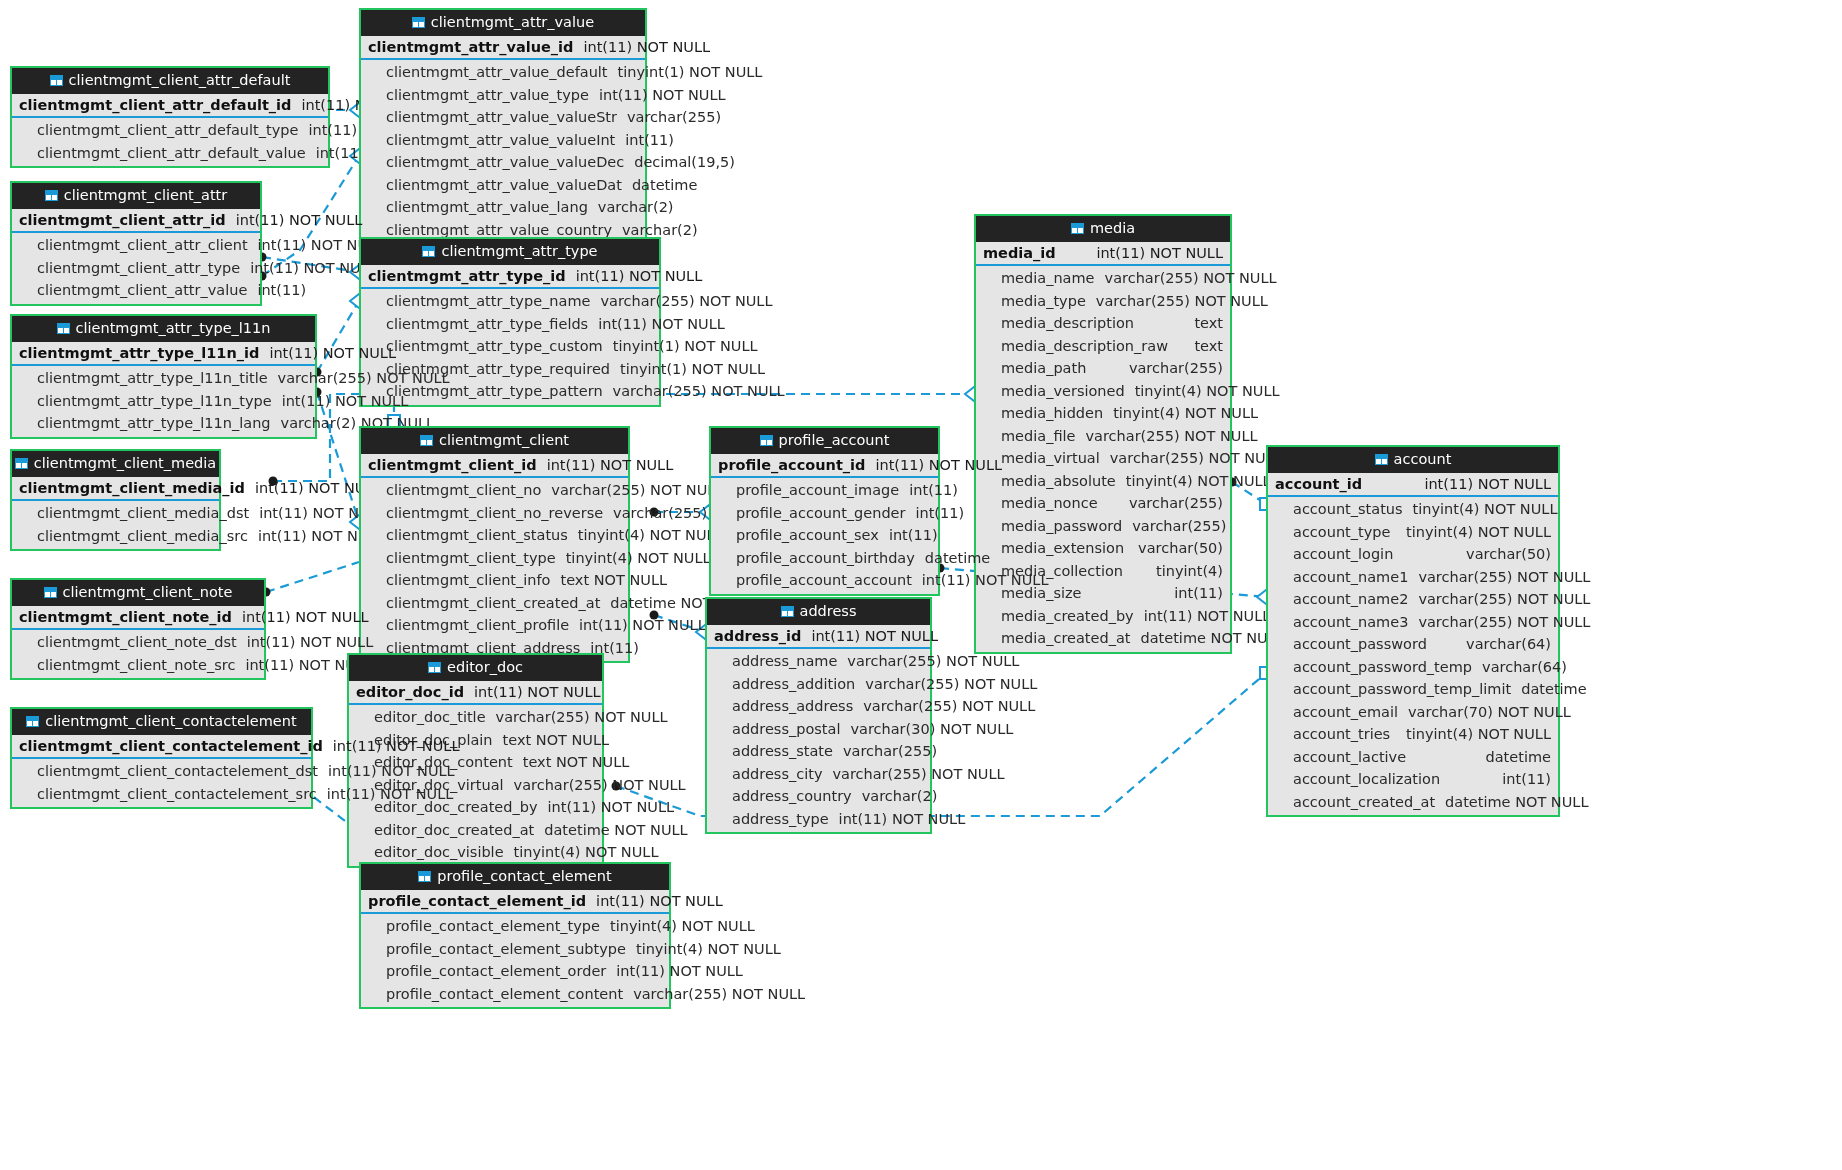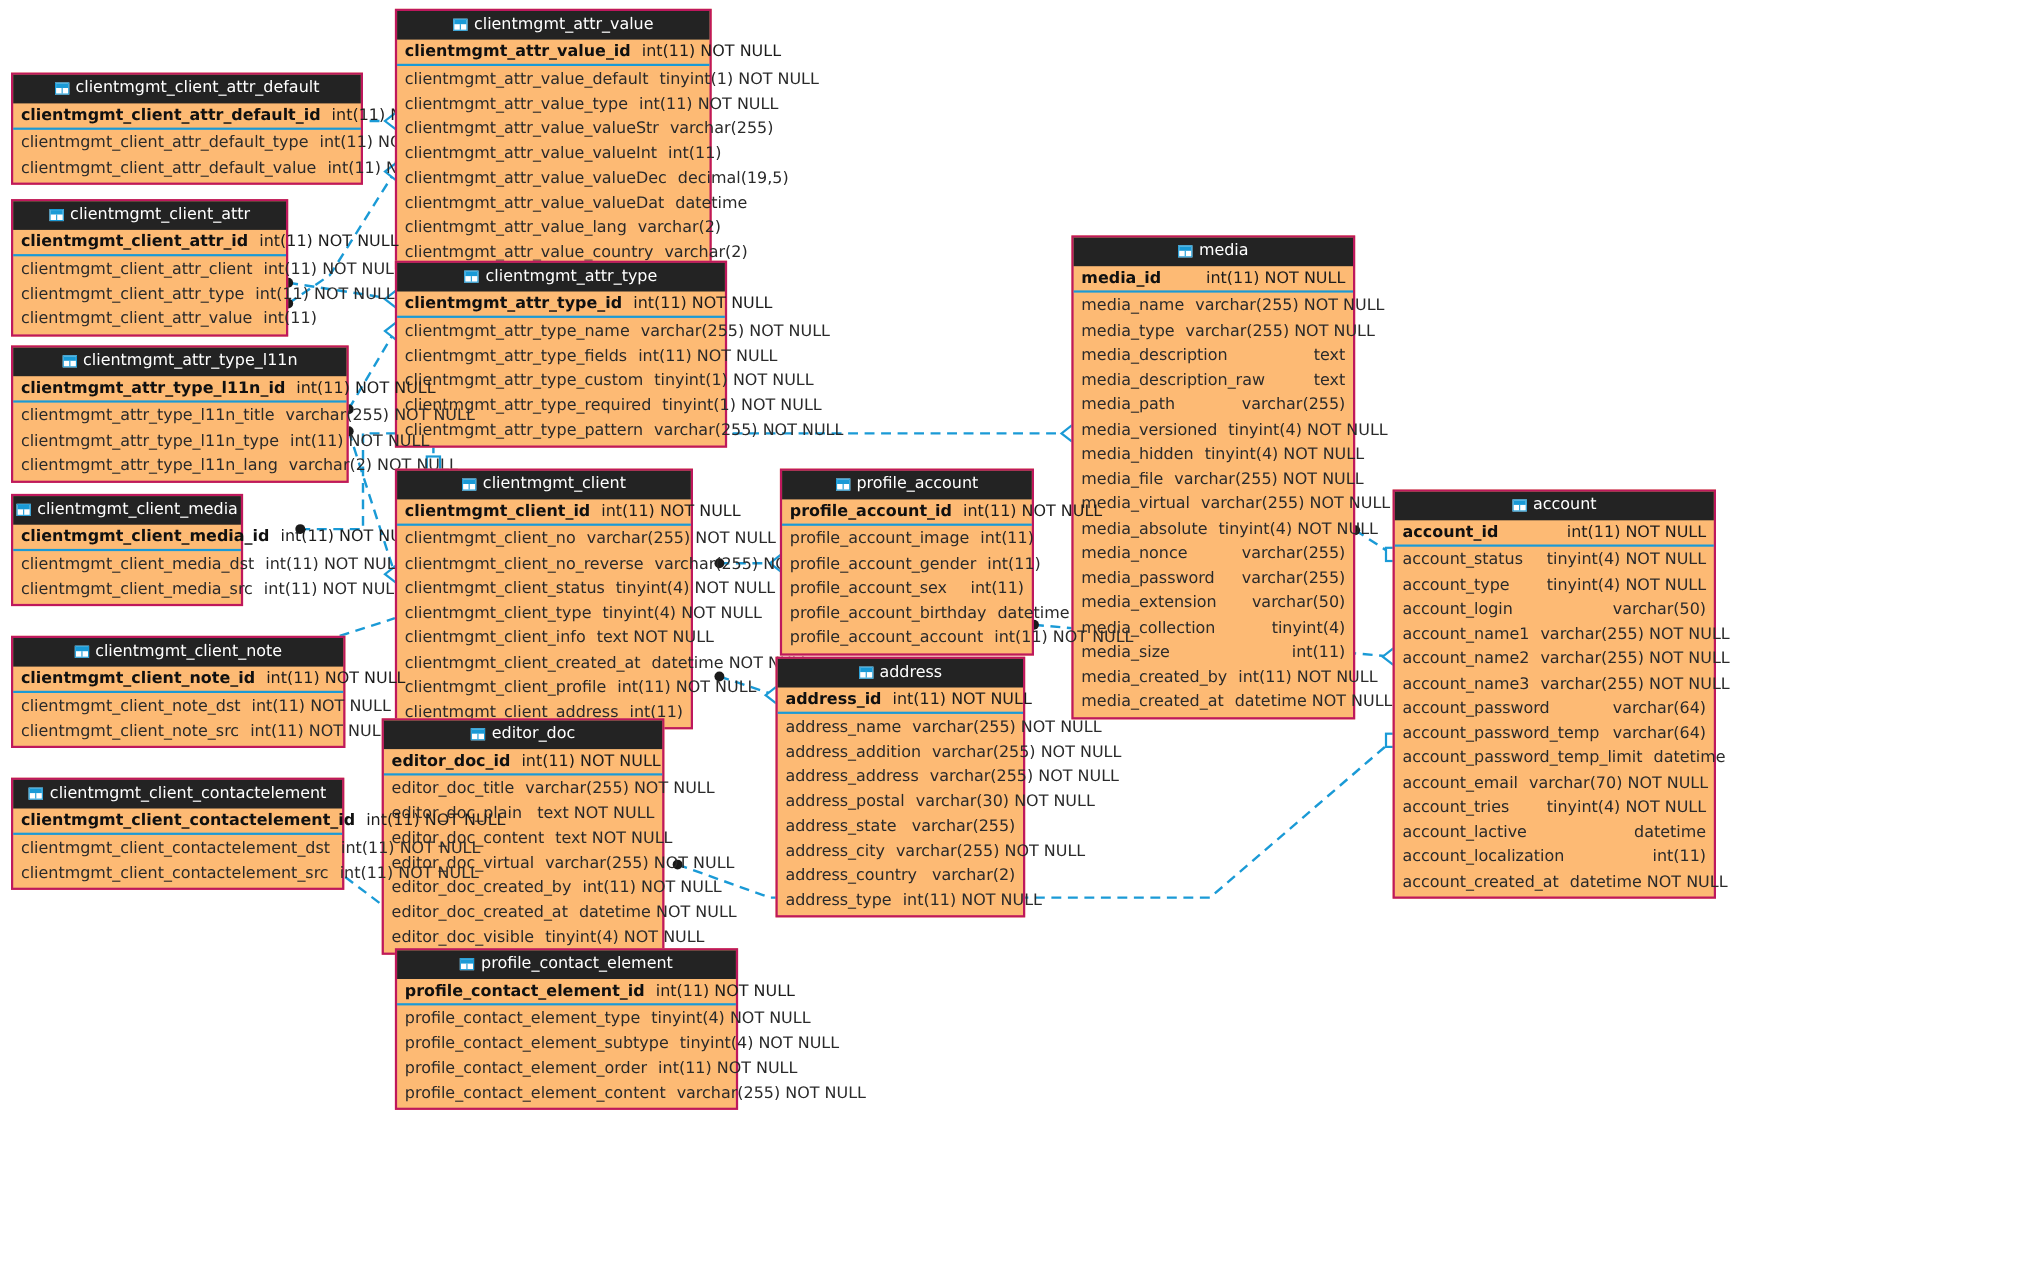--- a/index.html
+++ b/index.html
@@ -18,22 +18,22 @@
   }
   #edges {
     position: absolute;
     left: 0; top: 0;
     width: 1842px; height: 1170px;
     pointer-events: none;
     z-index: 1;
   }
   .entity {
     position: absolute;
-    background: #fdba74;
-    border: 2px solid #be185d;
+    background: #e5e5e5;
+    border: 2px solid #22c55e;
     z-index: 2;
   }
   .entity-header {
     background: #232323;
     color: #ffffff;
     font-size: 14.5px;
     text-align: center;
     padding: 4px 6px 5px 6px;
     line-height: 1.15;
     white-space: nowrap;
@@ -82,21 +82,21 @@
   }
   .col-name { flex: 0 0 auto; }
   .col-type {
     margin-left: auto;
     padding-left: 10px;
     flex: 0 0 auto;
     font-weight: normal;
     color: #2a2a2a;
   }
   .pk-block .col-type { color: #1c1c1c; }
-  .fields-block { padding: 1px 0 2px 0; }
+  .fields-block { padding: 1px 0 2px 18px; }
 </style>
 </head>
 <body>
 
 <div id="canvas">
   <svg id="edges" viewBox="0 0 1842 1170" xmlns="http://www.w3.org/2000/svg">
     <g stroke="#1a9ad6" stroke-width="2.2" fill="none" stroke-dasharray="9 6">
 
       <path d="M306,110 L359,110"></path>
 
@@ -560,21 +560,21 @@
         <div class="row">
           <span class="col-name">account_localization</span>
           <span class="col-type">int(11)</span>
         </div>
         <div class="row">
           <span class="col-name">account_created_at</span>
           <span class="col-type">datetime NOT NULL</span>
         </div>
       </div>
     </div>
-    <div class="entity" style="left: 10px; top: 578px; width: 304px;">
+    <div class="entity" style="left: 10px; top: 578px; width: 256px;">
       <div class="entity-header">
         <span class="tbl-icon"></span>
         <span>clientmgmt_client_note</span>
       </div>
       <div class="pk-block">
         <div class="row">
           <span class="col-name">clientmgmt_client_note_id</span>
           <span class="col-type">int(11) NOT NULL</span>
         </div>
       </div>

